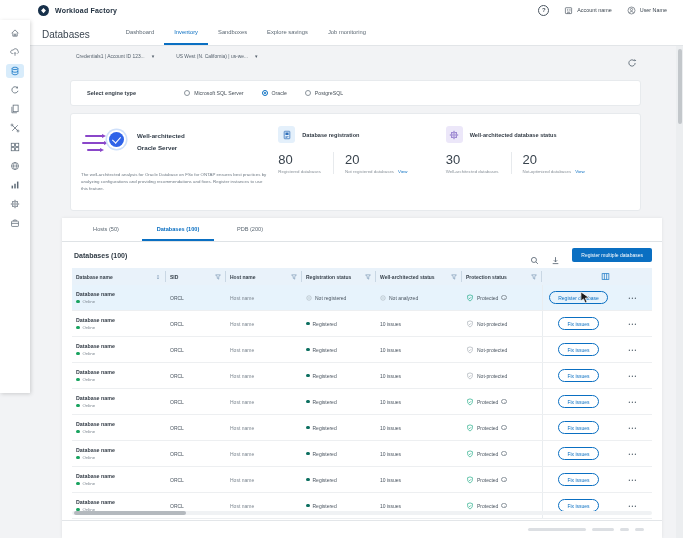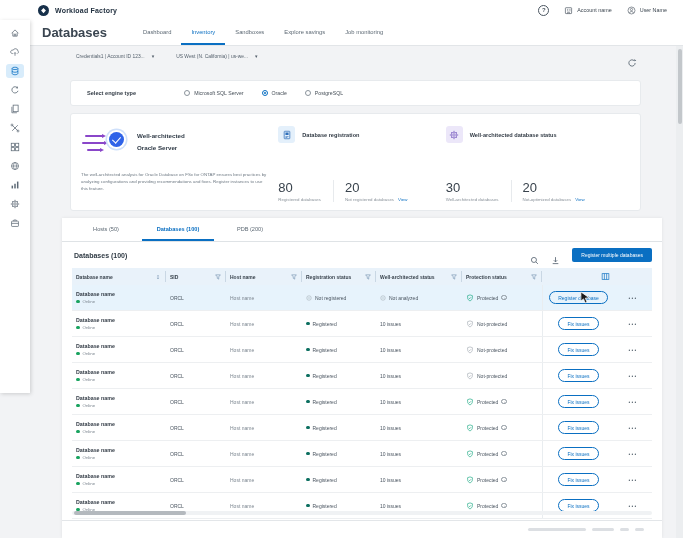--- a/index.html
+++ b/index.html
@@ -11,21 +11,21 @@
   .logo svg{width:7px;height:7px;}
   .app-title{font-size:7px;font-weight:700;color:#223140;margin-left:6px;letter-spacing:.2px;}
   .top-right{margin-left:auto;display:flex;align-items:center;gap:15px;padding-right:16px;}
   .hgroup{display:flex;align-items:center;gap:4px;font-size:5.4px;color:#3c4650;cursor:pointer;}
   .circ-q{width:9px;height:9px;border:1px solid #4a5560;border-radius:50%;font-size:6px;line-height:8px;text-align:center;color:#4a5560;font-weight:700;}
   .hicon{width:9px;height:9px;color:#4a5560;}
   .hicon svg{width:100%;height:100%;display:block;}
 
   
   .subbar{position:absolute;top:20px;left:0;right:0;height:25px;background:#fff;border-bottom:1px solid #e2e5e8;display:flex;align-items:flex-end;z-index:3;}
-  .page-title{font-size:13px;color:#3a4550;margin-left:42px;margin-bottom:5px;font-weight:bold;}
+  .page-title{font-size:10px;color:#3a4550;margin-left:42px;margin-bottom:5px;}
   .page-tabs{display:flex;margin-left:26px;height:100%;align-items:stretch;}
   .ptab{font-size:5.8px;color:#5d6974;padding:0 10px;display:flex;align-items:center;border-bottom:2px solid transparent;cursor:pointer;}
   .ptab.active{color:#0a6fc2;border-bottom-color:#0a6fc2;}
 
   
   .main-bg{position:absolute;top:46px;left:0;right:0;bottom:0;background:#f2f3f5;}
 
   
   .sidebar{position:absolute;top:20px;left:0;width:30px;height:373px;background:#fff;box-shadow:1px 1px 4px rgba(0,0,0,.16);z-index:6;display:flex;flex-direction:column;align-items:center;padding-top:6px;gap:5px;box-sizing:border-box;}
   .side-item{width:18px;height:14px;display:flex;align-items:center;justify-content:center;color:#5d6a76;border-radius:3px;cursor:pointer;}
@@ -64,21 +64,21 @@
   .bstat{padding-top:12px;box-sizing:border-box;}
   .bstat.mid{width:168px;}
   .bstat.right{width:195px;}
   .bstat-head{display:flex;align-items:center;gap:7px;}
   .bstat-ic{width:17px;height:17px;border-radius:3px;display:flex;align-items:center;justify-content:center;}
   .bstat-ic .i{width:10px;height:10px;}
   .bstat-ic.blue{background:#e4f0fb;color:#2f6fba;}
   .bstat-ic.purple{background:#ece7f9;color:#7b5fc0;}
   .bstat-title{font-size:5.6px;font-weight:700;color:#333c46;}
   .bstat-nums{display:flex;margin-top:9px;}
-  .bnum{padding-right:12px;margin-top:28px;}
+  .bnum{padding-right:12px;}
   .bnum + .bnum{border-left:1px solid #e7eaed;padding-left:11px;}
   .bnum-val{font-size:13px;color:#39434d;}
   .bnum-lab{font-size:4.4px;color:#8a929a;margin-top:2px;white-space:nowrap;}
   .view-link{color:#0a6fc2;margin-left:4px;cursor:pointer;}
 
   
   .table-card{position:absolute;top:218px;left:62px;width:600px;height:320px;background:#fff;box-shadow:0 0 3px rgba(0,0,0,.08);z-index:2;}
   .inv-tabs{height:23px;border-bottom:1px solid #dfe3e6;display:flex;padding-left:8px;}
   .itab{width:72px;text-align:center;font-size:5.6px;color:#5d6974;line-height:23px;border-bottom:2px solid transparent;box-sizing:border-box;cursor:pointer;}
   .itab.active{color:#0a6fc2;font-weight:700;border-bottom-color:#0a6fc2;}

